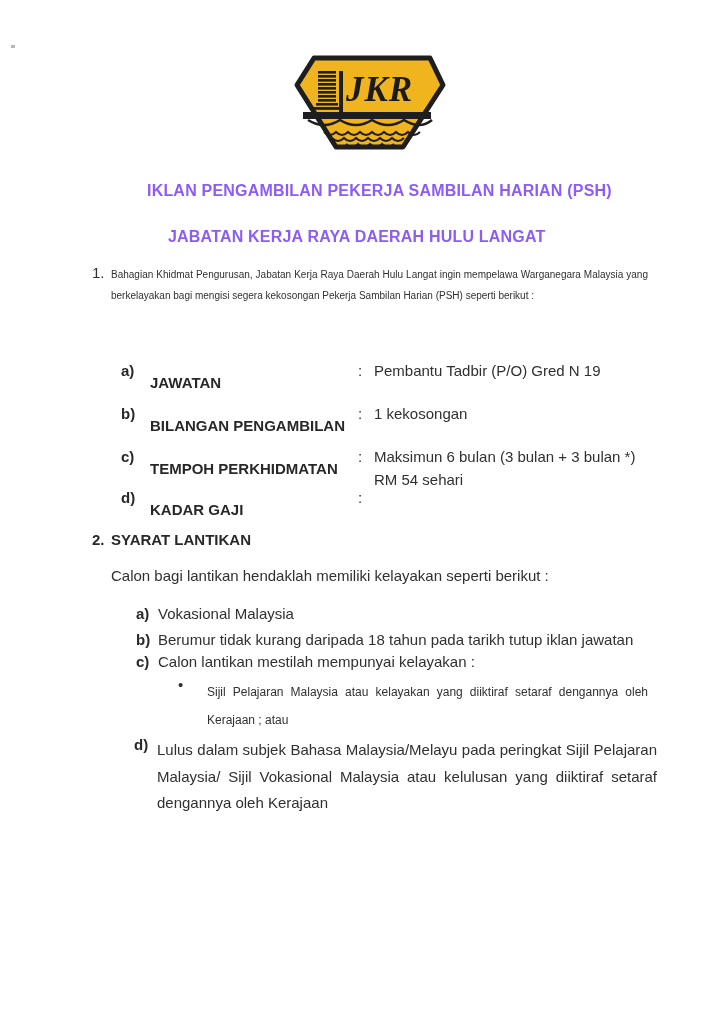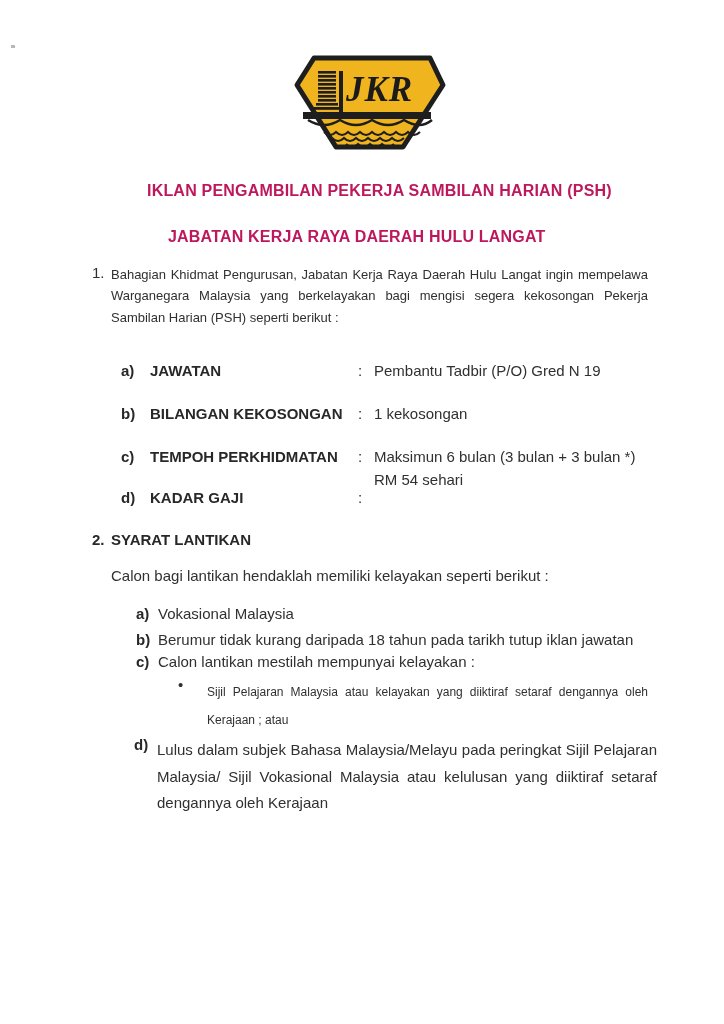--- a/index.html
+++ b/index.html
@@ -7,27 +7,27 @@
     width:724px;height:1024px;
     background:#ffffff;
     font-family:"Liberation Sans","DejaVu Sans",sans-serif;
     color:#303030;
     position:relative;
     overflow:hidden;
   }
   .abs{position:absolute;white-space:nowrap;}
   .txt{font-size:15px;line-height:15px;color:#303030;}
   .bold{font-weight:bold;color:#282828;}
-  .title{font-size:16px;font-weight:bold;color:#be185d;letter-spacing:.2px;}
+  .title{font-size:16px;font-weight:bold;color:#8b5cf6;letter-spacing:.2px;}
   .just{white-space:normal;text-align:justify;}
   .speck{position:absolute;left:11px;top:45px;width:4px;height:3px;background:#9a9a9a;opacity:.7;}
-  .para1{left:111px;top:264px;width:537px;font-size:13px;line-height:21.3px;}
+  .para1{left:111px;top:264px;width:537px;font-size:10px;line-height:21.3px;}
   .s1num{left:92px;top:265px;}
   .s1letter{left:121px;}
-  .s1label{left:150px;}
+  .s1label{left:150px;margin-top:12px;}
   .s1colon{left:358px;}
   .s1value{left:374px;}
   .s2letter{left:136px;}
   .s2text{left:158px;}
   .bulletdot{left:178px;top:677px;font-size:15px;}
   .bullettext{left:207px;top:678px;width:441px;font-size:12px;line-height:28px;}
   .dletter{left:134px;top:737px;}
   .dtext{left:157px;top:737px;width:500px;font-size:15px;line-height:26.5px;}
   svg text{font-family:"Liberation Serif","DejaVu Serif",serif;}
 </style>
@@ -79,21 +79,21 @@
 
   <div>
     <div>
       <span class="abs txt bold s1letter" style="top:363px;">a)</span>
       <span class="abs txt bold s1label" style="top:363px;">JAWATAN</span>
       <span class="abs txt s1colon" style="top:363px;">:</span>
       <span class="abs txt s1value" style="top:363px;">Pembantu Tadbir (P/O) Gred N 19</span>
     </div>
     <div>
       <span class="abs txt bold s1letter" style="top:406px;">b)</span>
-      <span class="abs txt bold s1label" style="top:406px;">BILANGAN KEKOSONGAN</span>
+      <span class="abs txt bold s1label" style="top:406px;">BILANGAN PENGAMBILAN</span>
       <span class="abs txt s1colon" style="top:406px;">:</span>
       <span class="abs txt s1value" style="top:406px;">1 kekosongan</span>
     </div>
     <div>
       <span class="abs txt bold s1letter" style="top:449px;">c)</span>
       <span class="abs txt bold s1label" style="top:449px;">TEMPOH PERKHIDMATAN</span>
       <span class="abs txt s1colon" style="top:449px;">:</span>
       <span class="abs txt s1value" style="top:449px;">Maksimun 6 bulan (3 bulan + 3 bulan *)</span>
     </div>
     <div>

